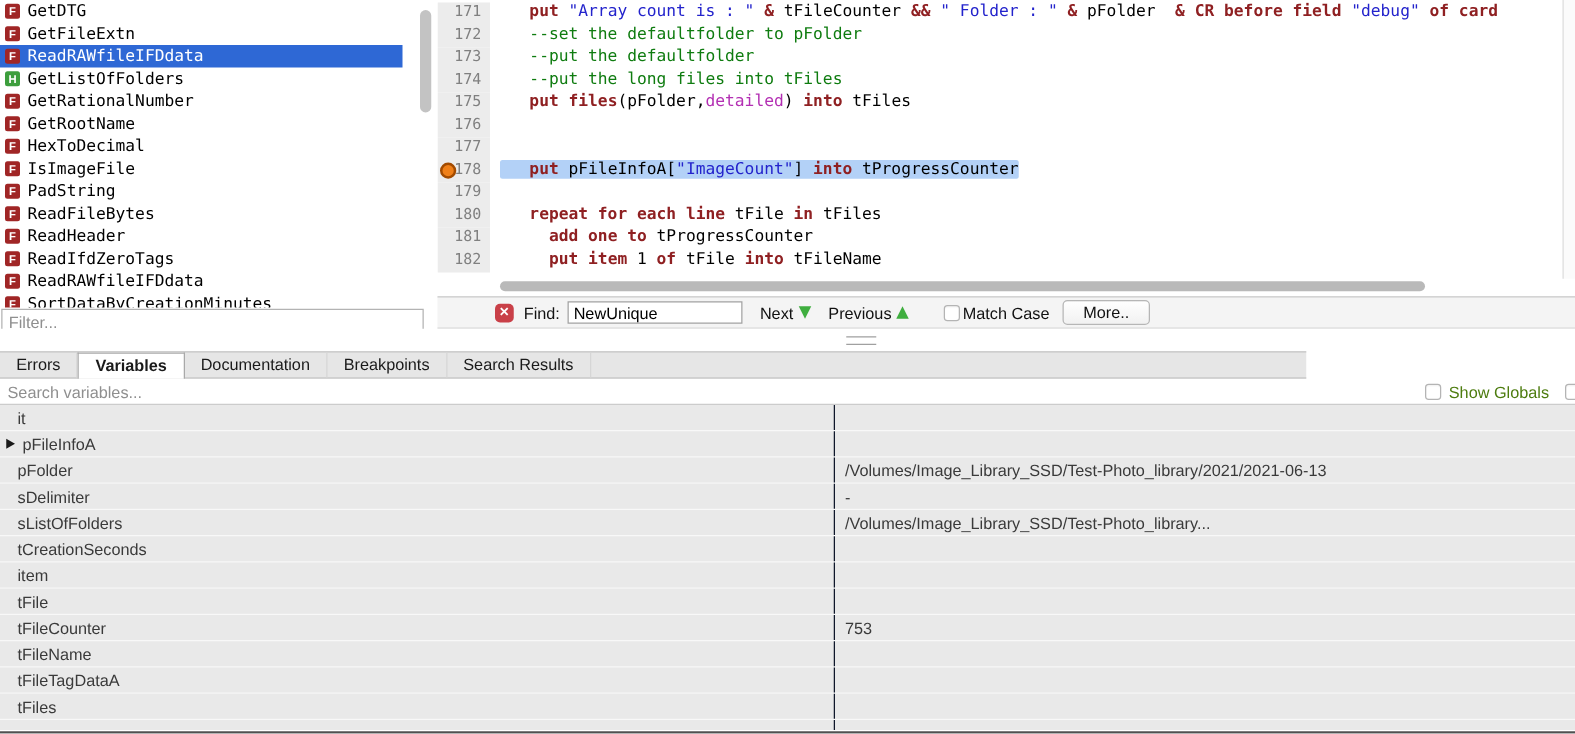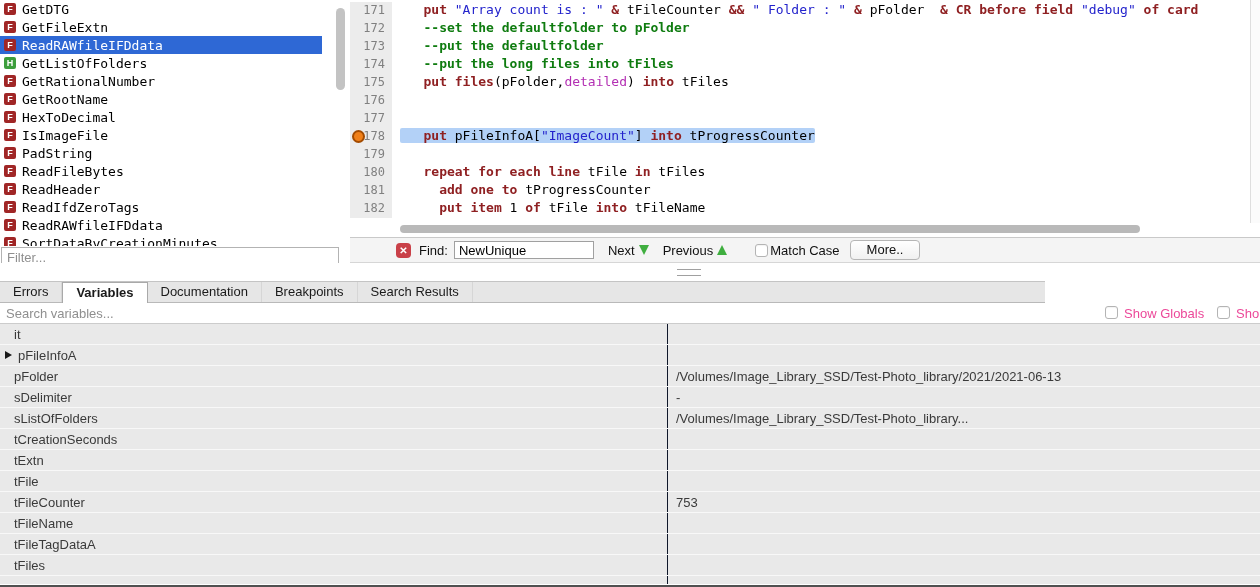--- a/index.html
+++ b/index.html
@@ -21,21 +21,21 @@
   .editor{position:absolute;left:350px;top:0;width:910px;height:237px;background:#fff;overflow:hidden;}
   .code-lines{padding-top:2px;}
   .cline{display:flex;height:18px;line-height:18px;font:13px "DejaVu Sans Mono",monospace;}
   .gut{width:42px;flex:none;background:#ececec;position:relative;box-sizing:border-box;text-align:right;padding-right:7px;}
   .lnum{color:#808080;font-size:12px;}
   .bp{position:absolute;left:2px;top:2px;width:13px;height:13px;border-radius:50%;background:#f08019;border:2px solid #a34b00;box-sizing:border-box;}
   .codewrap{flex:1;white-space:pre;padding-left:8px;overflow:hidden;}
   .codebody.selbg{background:#b3d1f7;border-radius:2px;}
   .tk-k{color:#8f2022;font-weight:bold;}
   .tk-s{color:#2323cc;}
-  .tk-c{color:#0f7c10;font-weight:bold;}
+  .tk-c{color:#0f7c10;font-weight:normal;}
   .tk-m{color:#b32fb3;}
   .tk-p{color:#000;}
   .editor-vscroll{position:absolute;right:0;top:0;bottom:14px;width:9px;border-left:1px solid #dedede;background:#fbfbfb;}
   .editor-hscroll{position:absolute;left:42px;right:12px;bottom:3px;height:9px;}
   .editor-hscroll .hthumb{margin-left:8px;width:740px;height:8px;background:#b9b9b9;border-radius:4px;}
 
   
   .find-bar{position:absolute;left:350px;top:237px;width:910px;height:26px;background:#f4f4f4;border-top:1px solid #c9c9c9;border-bottom:1px solid #d6d6d6;box-sizing:border-box;display:flex;align-items:center;padding-left:46px;font:13px "Liberation Sans",sans-serif;color:#111;}
   .find-close{width:15px;height:15px;border-radius:4px;background:#c94048;color:#fff;font:bold 10px/15px "Liberation Sans",sans-serif;text-align:center;margin-right:8px;flex:none;cursor:default;}
   .find-label{margin-right:6px;}
@@ -53,21 +53,21 @@
   .grip{position:absolute;left:677px;top:6px;width:24px;height:5px;border-top:1px solid #a0a0a0;border-bottom:1px solid #a0a0a0;}
 
   
   .tab-bar{position:absolute;left:0;top:281px;width:1045px;height:22px;background:#e6e6e6;border-top:1px solid #c4c4c4;border-bottom:1px solid #b9b9b9;box-sizing:border-box;display:flex;font:13px "Liberation Sans",sans-serif;}
   .tab{padding:0 13px;line-height:20px;color:#1a1a1a;border-right:1px solid #d6d6d6;cursor:default;}
   .tab.active{background:#fff;border:1px solid #a9a9a9;border-bottom:none;margin-bottom:-1px;font-weight:bold;line-height:20px;z-index:2;}
 
   
   .search-bar{position:absolute;left:0;top:303px;width:1260px;height:21px;background:#fff;border-bottom:1px solid #cccccc;box-sizing:border-box;overflow:hidden;}
   .search-input{border:none;outline:none;width:800px;height:19px;font:13px "Liberation Sans",sans-serif;padding-left:6px;color:#222;background:transparent;}
-  .sgroup{position:absolute;top:3px;display:flex;align-items:flex-start;gap:6px;font:13px "Liberation Sans",sans-serif;color:#ec4899;white-space:nowrap;}
+  .sgroup{position:absolute;top:3px;display:flex;align-items:center;gap:6px;font:13px "Liberation Sans",sans-serif;color:#4d7c0f;white-space:nowrap;margin-left:35px;}
   .sg1{left:1105px;}
   .sg2{left:1217px;}
 
   
   .vtable{position:absolute;left:0;top:324px;width:1260px;height:263px;background:#fff;overflow:hidden;border-bottom:2px solid #515151;box-sizing:border-box;}
   .vrow{height:21px;box-sizing:border-box;border-bottom:1px solid #f8f8f8;background:#e9e9e9;display:flex;align-items:center;font:13px "Liberation Sans",sans-serif;color:#3a3a3a;}
   .vname{width:668px;flex:none;padding-left:14px;box-sizing:border-box;border-right:1px solid #0f172a;height:100%;display:flex;align-items:center;position:relative;overflow:hidden;white-space:nowrap;}
   .vname.exp{padding-left:18px;}
   .vtri{width:0;height:0;border-left:7px solid #1a1a1a;border-top:4.5px solid transparent;border-bottom:4.5px solid transparent;position:absolute;left:5px;top:6px;}
   .vval{flex:1;padding-left:8px;overflow:hidden;white-space:nowrap;}
@@ -274,21 +274,21 @@
         <div class="vval">/Volumes/Image_Library_SSD/Test-Photo_library...</div>
       </div>
       <div class="vrow">
         <div class="vname">
           <span>tCreationSeconds</span>
         </div>
         <div class="vval"></div>
       </div>
       <div class="vrow">
         <div class="vname">
-          <span>tExtn</span>
+          <span>item</span>
         </div>
         <div class="vval"></div>
       </div>
       <div class="vrow">
         <div class="vname">
           <span>tFile</span>
         </div>
         <div class="vval"></div>
       </div>
       <div class="vrow">

